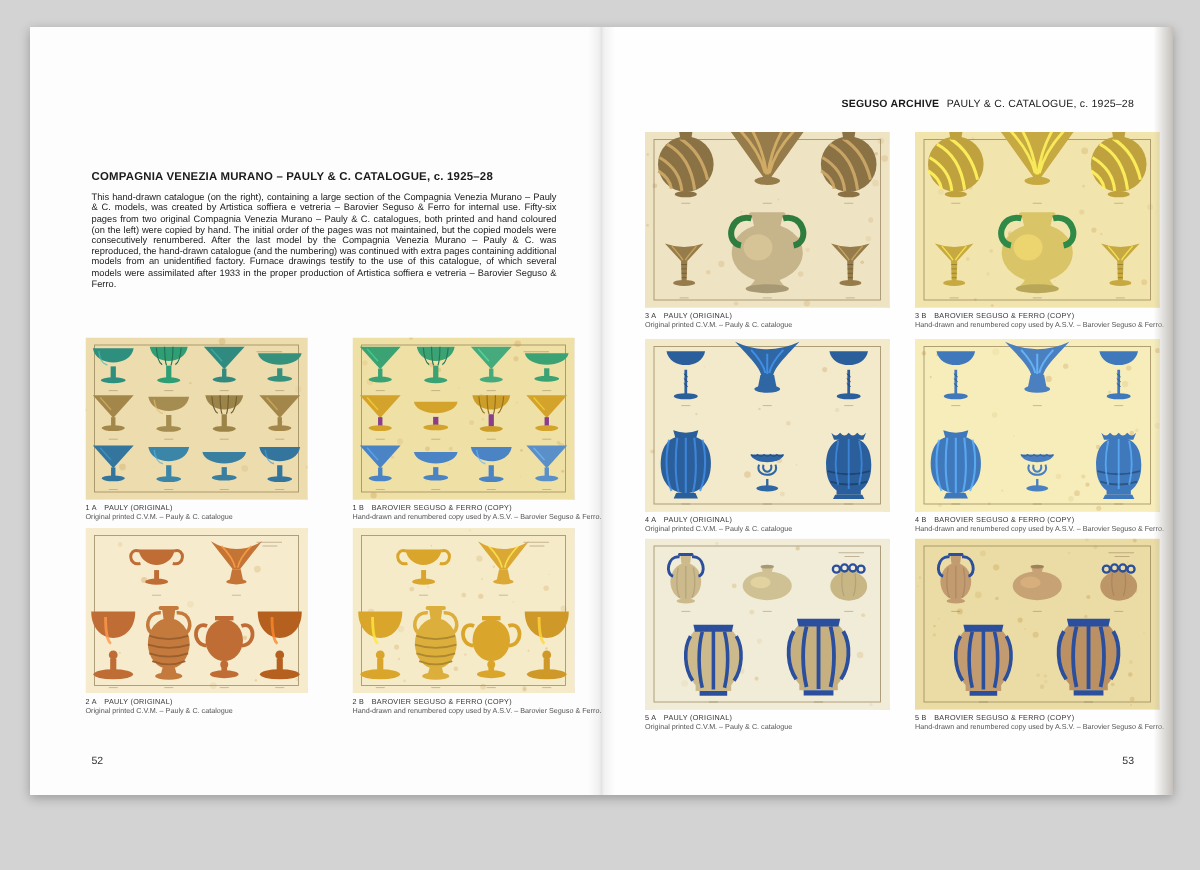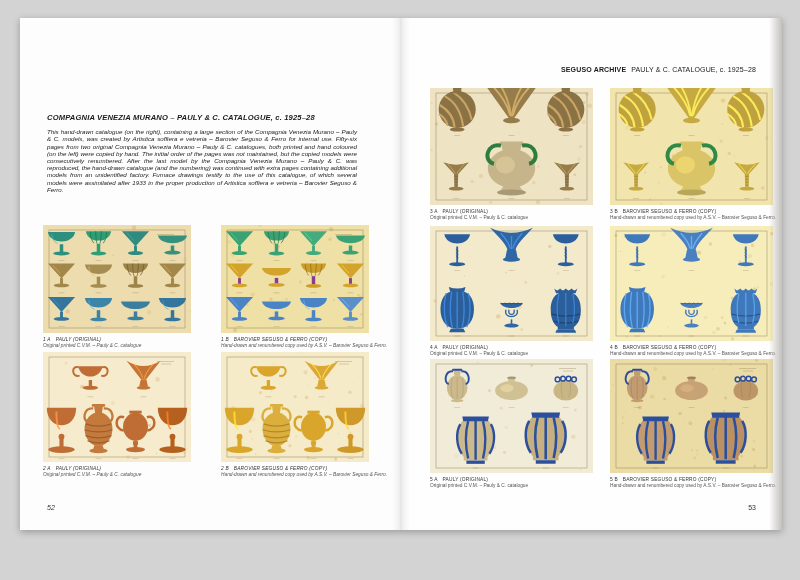--- a/index.html
+++ b/index.html
@@ -7,21 +7,21 @@
     width:800px;height:580px;position:relative;overflow:hidden;
     background:#d3d3d3;
     font-family:"Liberation Sans", sans-serif;
   }
   .spread{
     position:absolute;left:20px;top:18px;width:762px;height:512px;
     background:#fdfdfd;
     box-shadow:0 2px 7px rgba(0,0,0,0.28);
   }
   .page{position:absolute;top:0;height:512px;width:381px;}
-  .page-left{left:0;font-style:italic;}
+  .page-left{left:14px;}
   .page-right{left:381px;background:#fefefe;}
   .gutter{
     position:absolute;left:372px;top:0;width:18px;height:512px;pointer-events:none;
     background:linear-gradient(to right,rgba(0,0,0,0) 0%,rgba(0,0,0,0.05) 40%,rgba(0,0,0,0.10) 50%,rgba(0,0,0,0.05) 60%,rgba(0,0,0,0) 100%);
   }
   .fore-edge{
     position:absolute;right:0;top:0;width:13px;height:512px;pointer-events:none;
     background:linear-gradient(to right,rgba(190,186,180,0) 0%,rgba(176,172,166,0.75) 100%);
   }
   .left-title{

